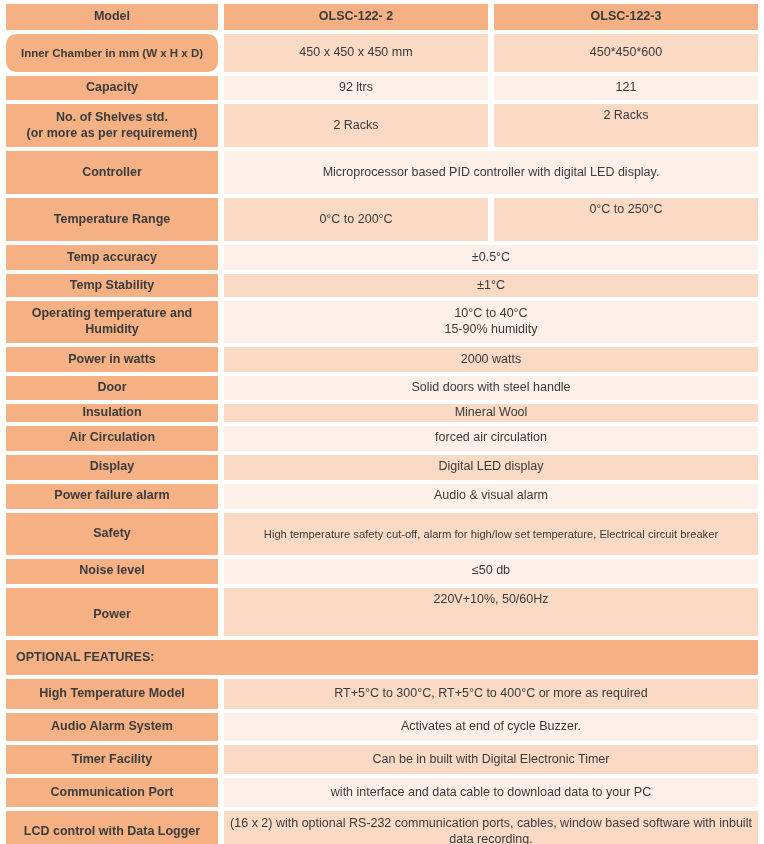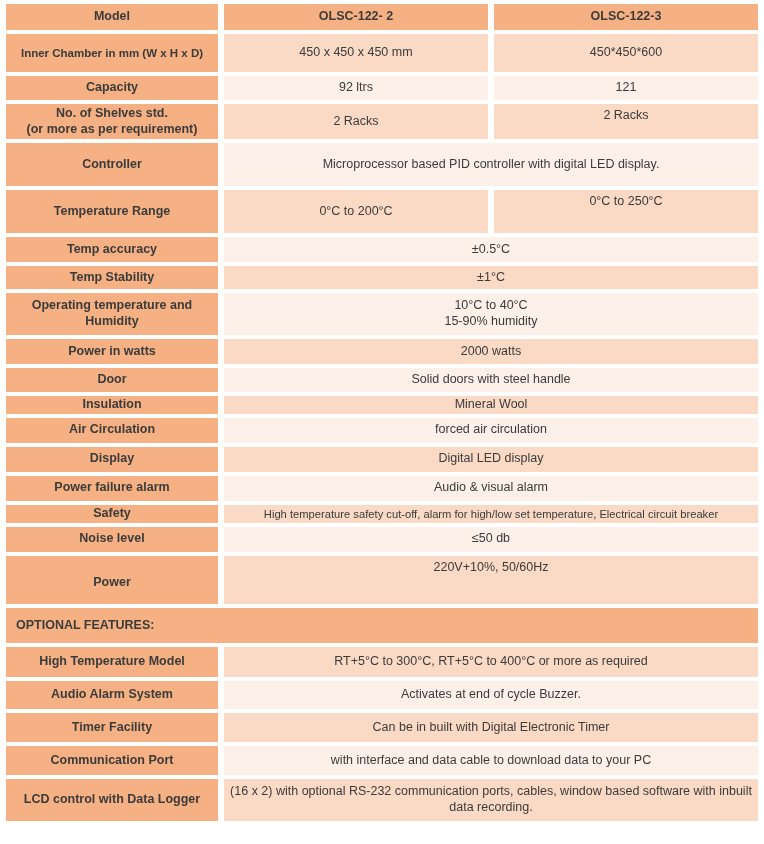--- a/index.html
+++ b/index.html
@@ -36,21 +36,21 @@
     white-space: pre-line;
   }
   td.hd {
     background: var(--accent);
     font-weight: bold;
     margin-left: 20px;
   }
   td.band-a { background: var(--band_dark); }
   td.band-b { background: var(--band_light); }
   td.val { white-space: pre-line; }
-  td.fs11 { font-size: 11.5px; }
+  td.fs11 { font-size: 11.5px; border-radius: 10px; }
   td.tight { font-size: 11.2px; white-space: nowrap; }
   td.vtop { vertical-align: top; padding-top: 4px; }
   td.opt-hd {
     background: var(--accent);
     font-weight: bold;
     text-align: left;
     padding-left: 10px;
   }
   td.clipcell { padding: 0 20px; vertical-align: top; }
   .clipbox {
@@ -83,21 +83,21 @@
     <td class="val band-a">450 x 450 x 450 mm</td>
     <td class="val band-a">450*450*600</td>
   </tr>
 
   <tr style="height:24px">
     <td class="lab">Capacity</td>
     <td class="val band-b">92 ltrs</td>
     <td class="val band-b">121</td>
   </tr>
 
-  <tr style="height:35px">
+  <tr style="height:43px">
     <td class="lab">No. of Shelves std.
 (or more as per requirement)</td>
     <td class="val band-a">2 Racks</td>
     <td class="val band-a vtop">2 Racks</td>
   </tr>
 
   <tr style="height:43px">
     <td class="lab">Controller</td>
     <td class="val band-b" colspan="2">Microprocessor based PID controller with digital LED display.</td>
   </tr>
@@ -148,21 +148,21 @@
   <tr style="height:25px">
     <td class="lab">Display</td>
     <td class="val band-a" colspan="2">Digital LED display</td>
   </tr>
 
   <tr style="height:25px">
     <td class="lab">Power failure alarm</td>
     <td class="val band-b" colspan="2">Audio &amp; visual alarm</td>
   </tr>
 
-  <tr style="height:18px">
+  <tr style="height:42px">
     <td class="lab">Safety</td>
     <td class="val band-a tight" colspan="2">High temperature safety cut-off, alarm for high/low set temperature, Electrical circuit breaker</td>
   </tr>
 
   <tr style="height:25px">
     <td class="lab">Noise level</td>
     <td class="val band-b" colspan="2">≤50 db</td>
   </tr>
 
   <tr style="height:17px">

